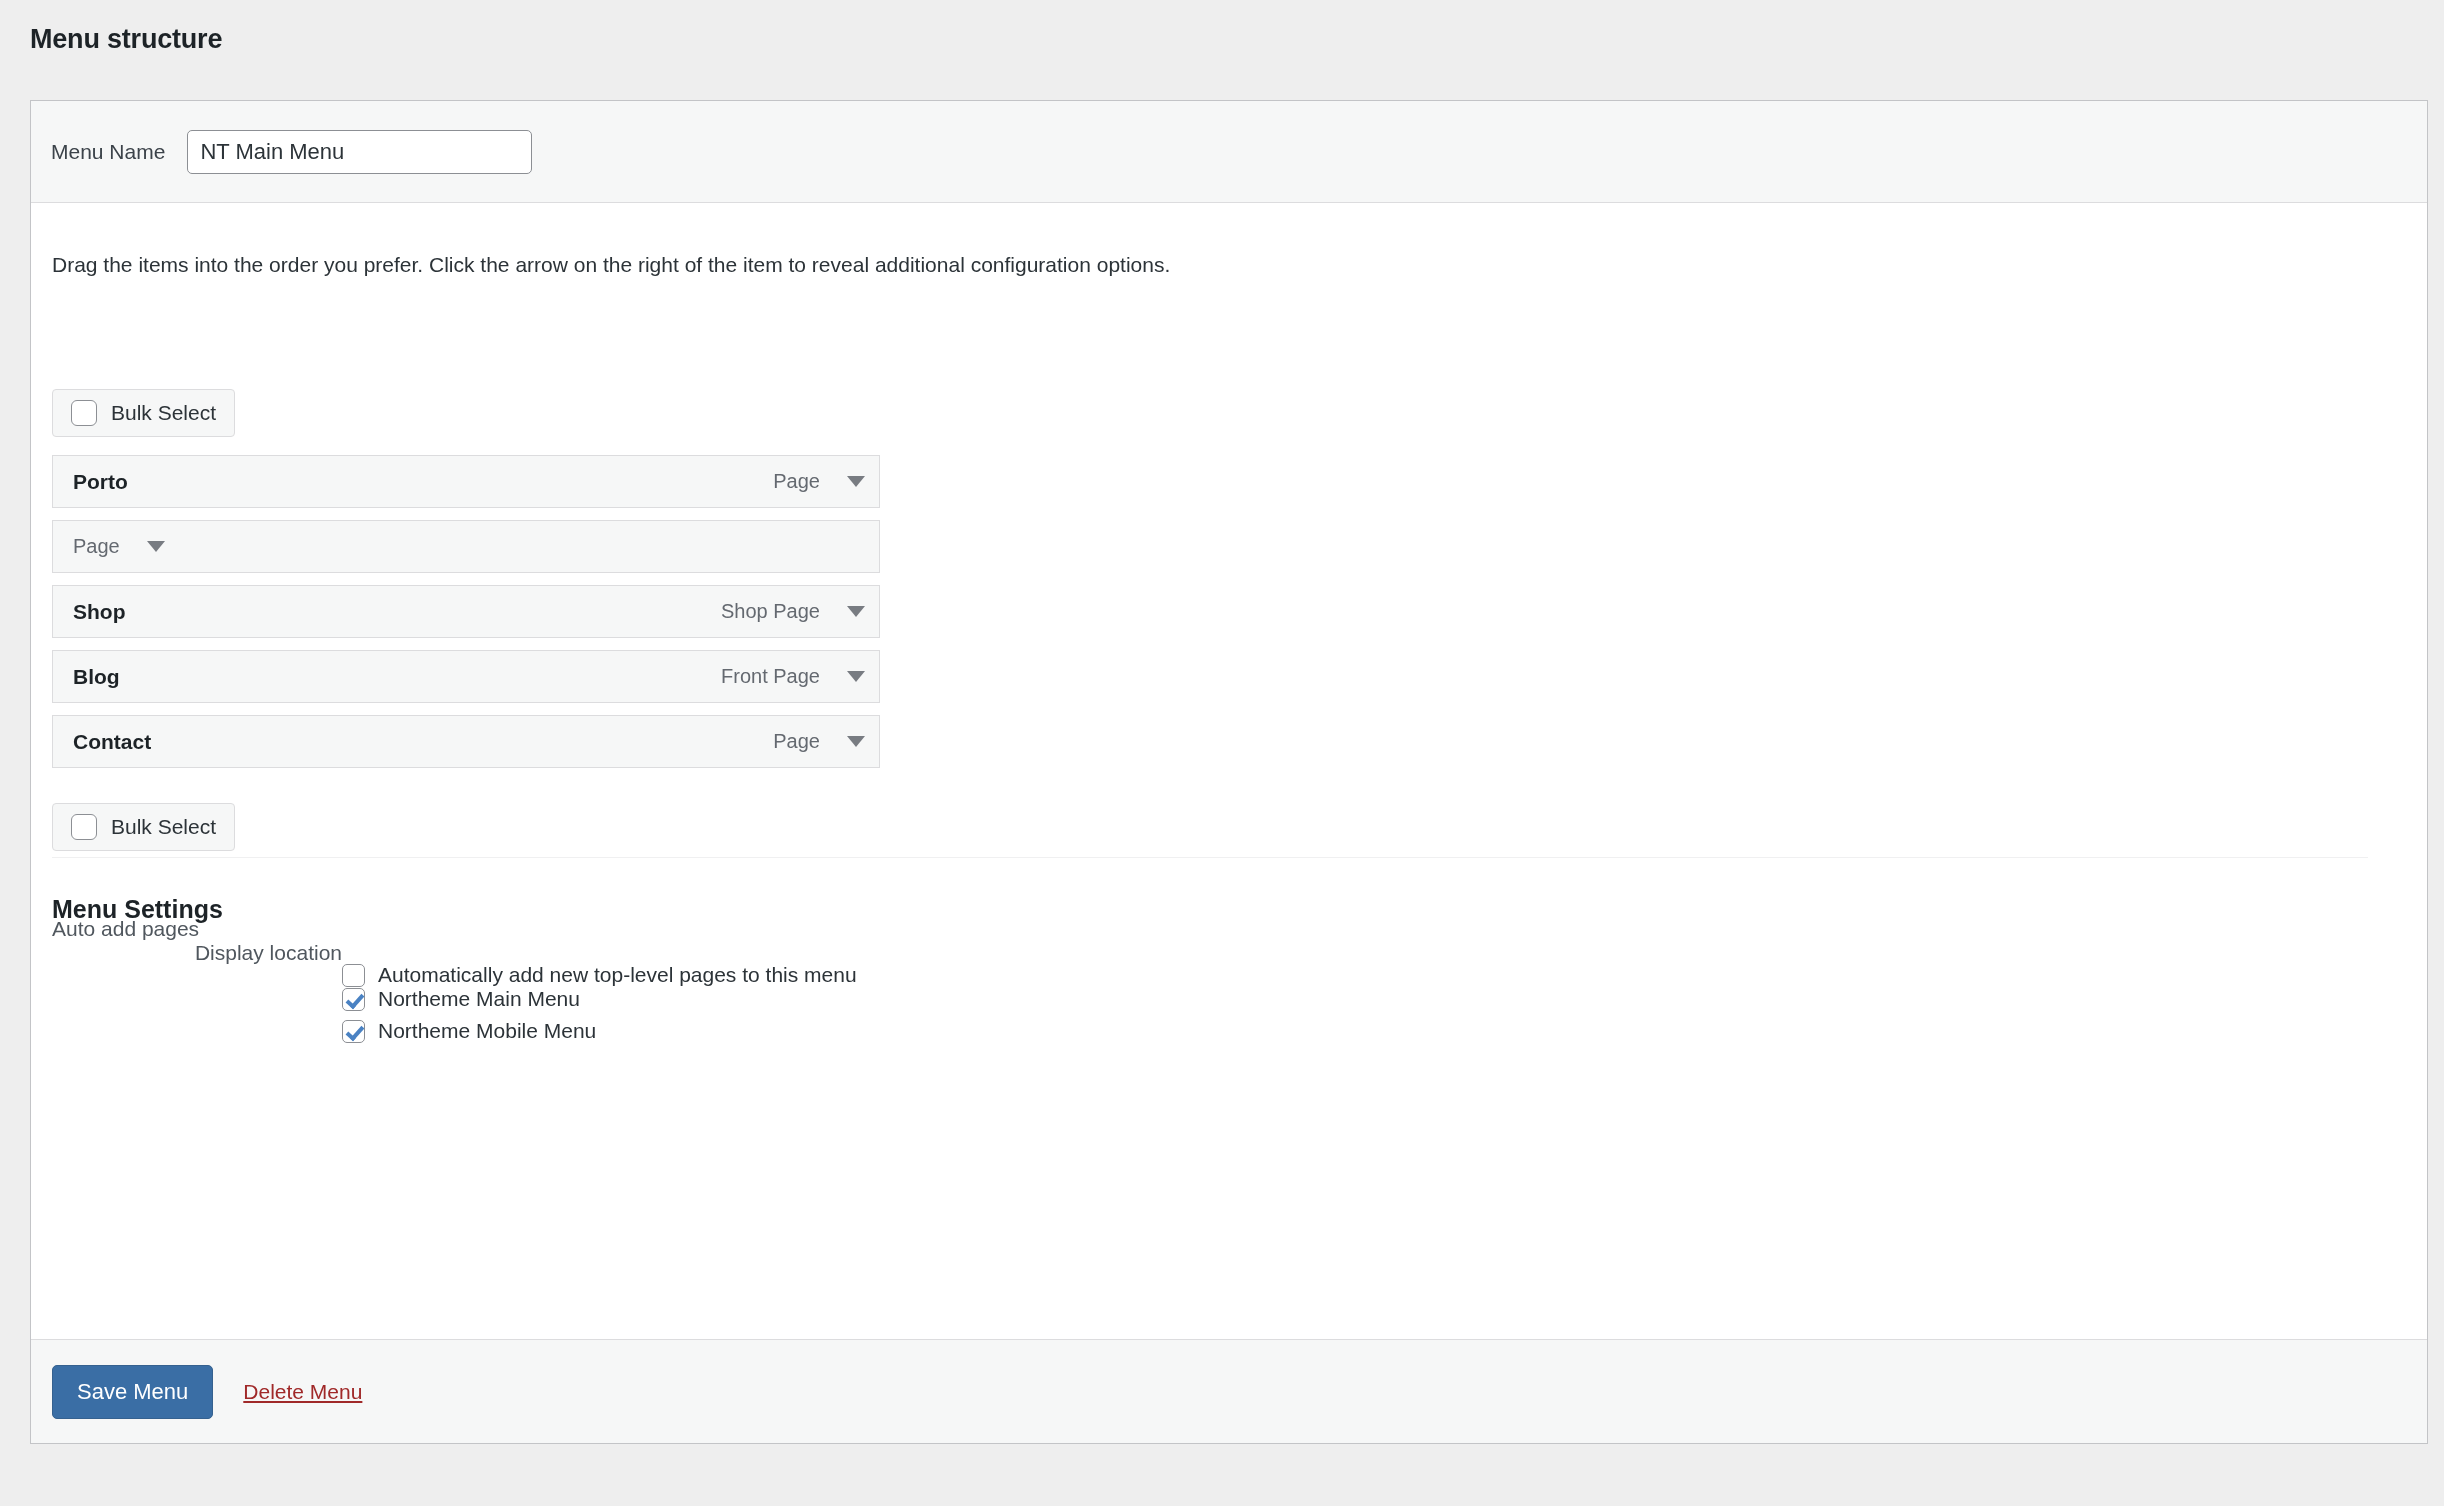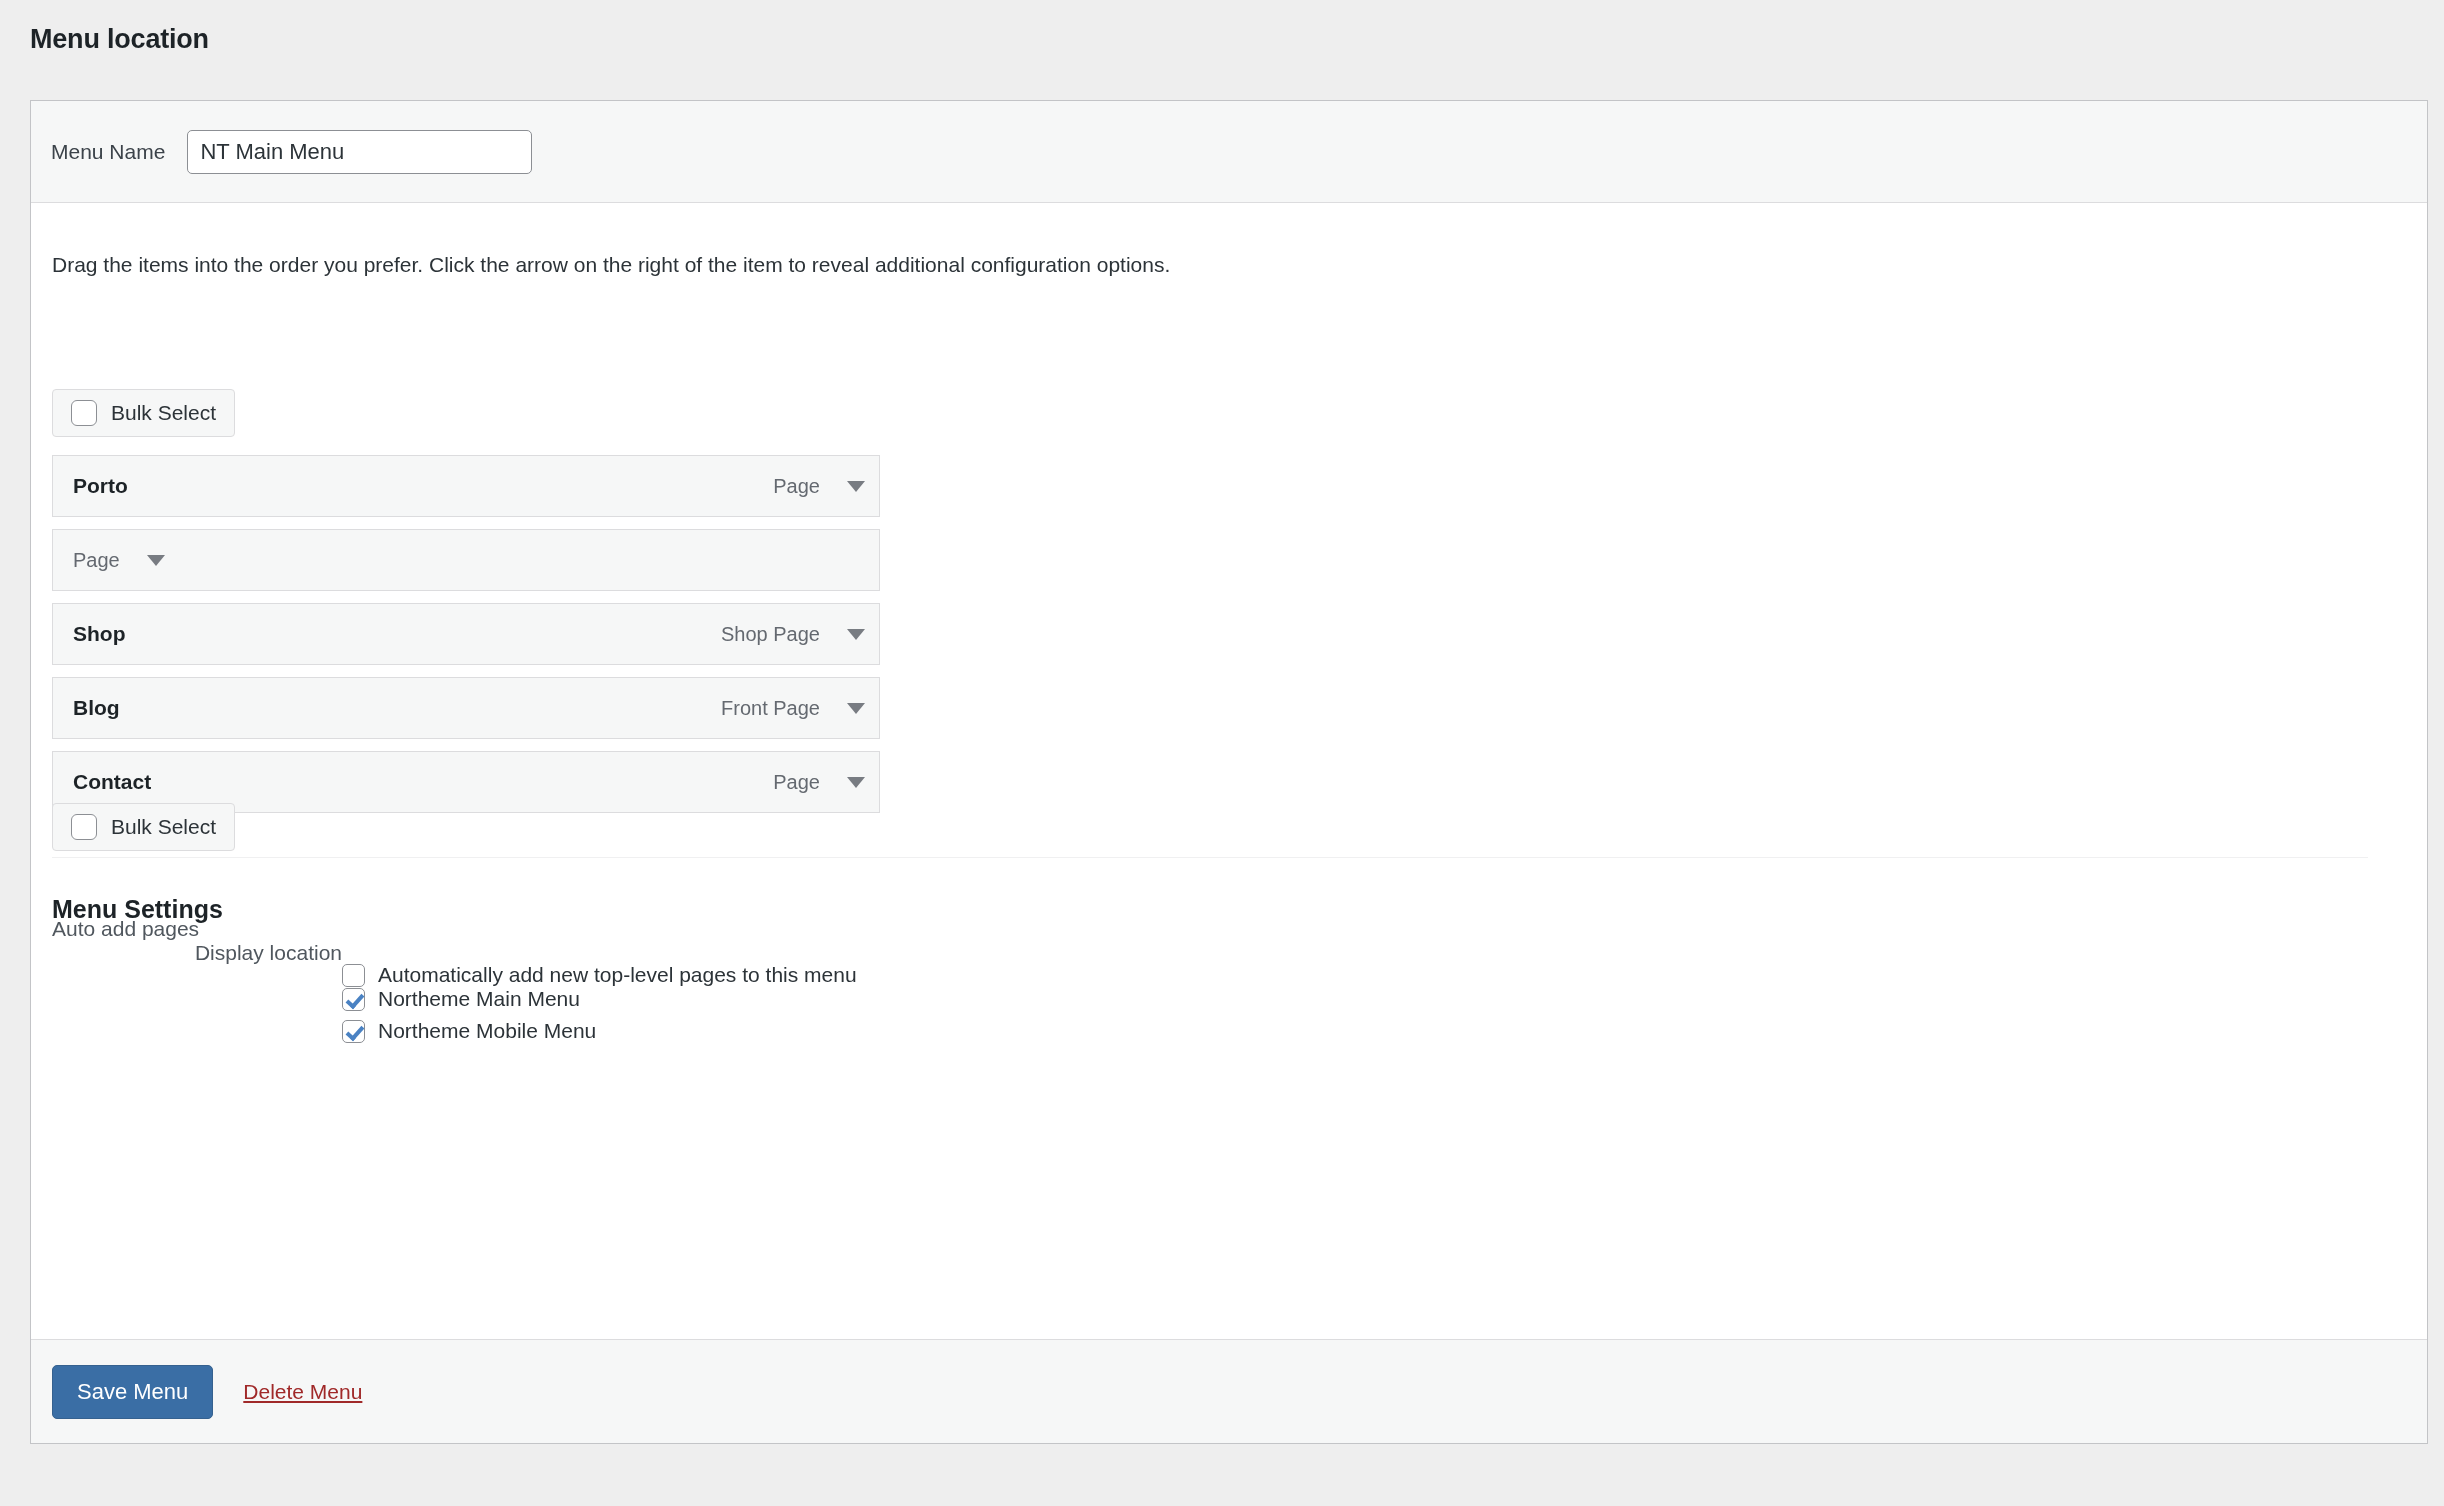--- a/index.html
+++ b/index.html
@@ -129,21 +129,21 @@
   }
 
   
   .menu-items {
     position: absolute;
     left: 21px;
     top: 252px;
     width: 828px;
   }
   .menu-row {
-    height: 62px;
+    height: 53px;
     margin-bottom: 12px;
     background: #f6f7f7;
     border: 1px solid #dcdcde;
     box-sizing: border-box;
     display: flex;
     align-items: center;
     padding: 0 14px 0 20px;
     cursor: move;
   }
   .menu-row .title {
@@ -246,21 +246,21 @@
     margin-left: 30px;
     font-size: 21px;
     color: #a02929;
     text-decoration: underline;
     cursor: pointer;
   }
 </style>
 </head>
 <body>
 
-<div class="page-title">Menu location</div>
+<div class="page-title">Menu structure</div>
 
 <div class="panel">
 
   <div class="panel-header">
     <span class="menu-name-label">Menu Name</span>
     <input class="menu-name-input" type="text" value="NT Main Menu" style="">
   </div>
 
   <div class="panel-body">
 

